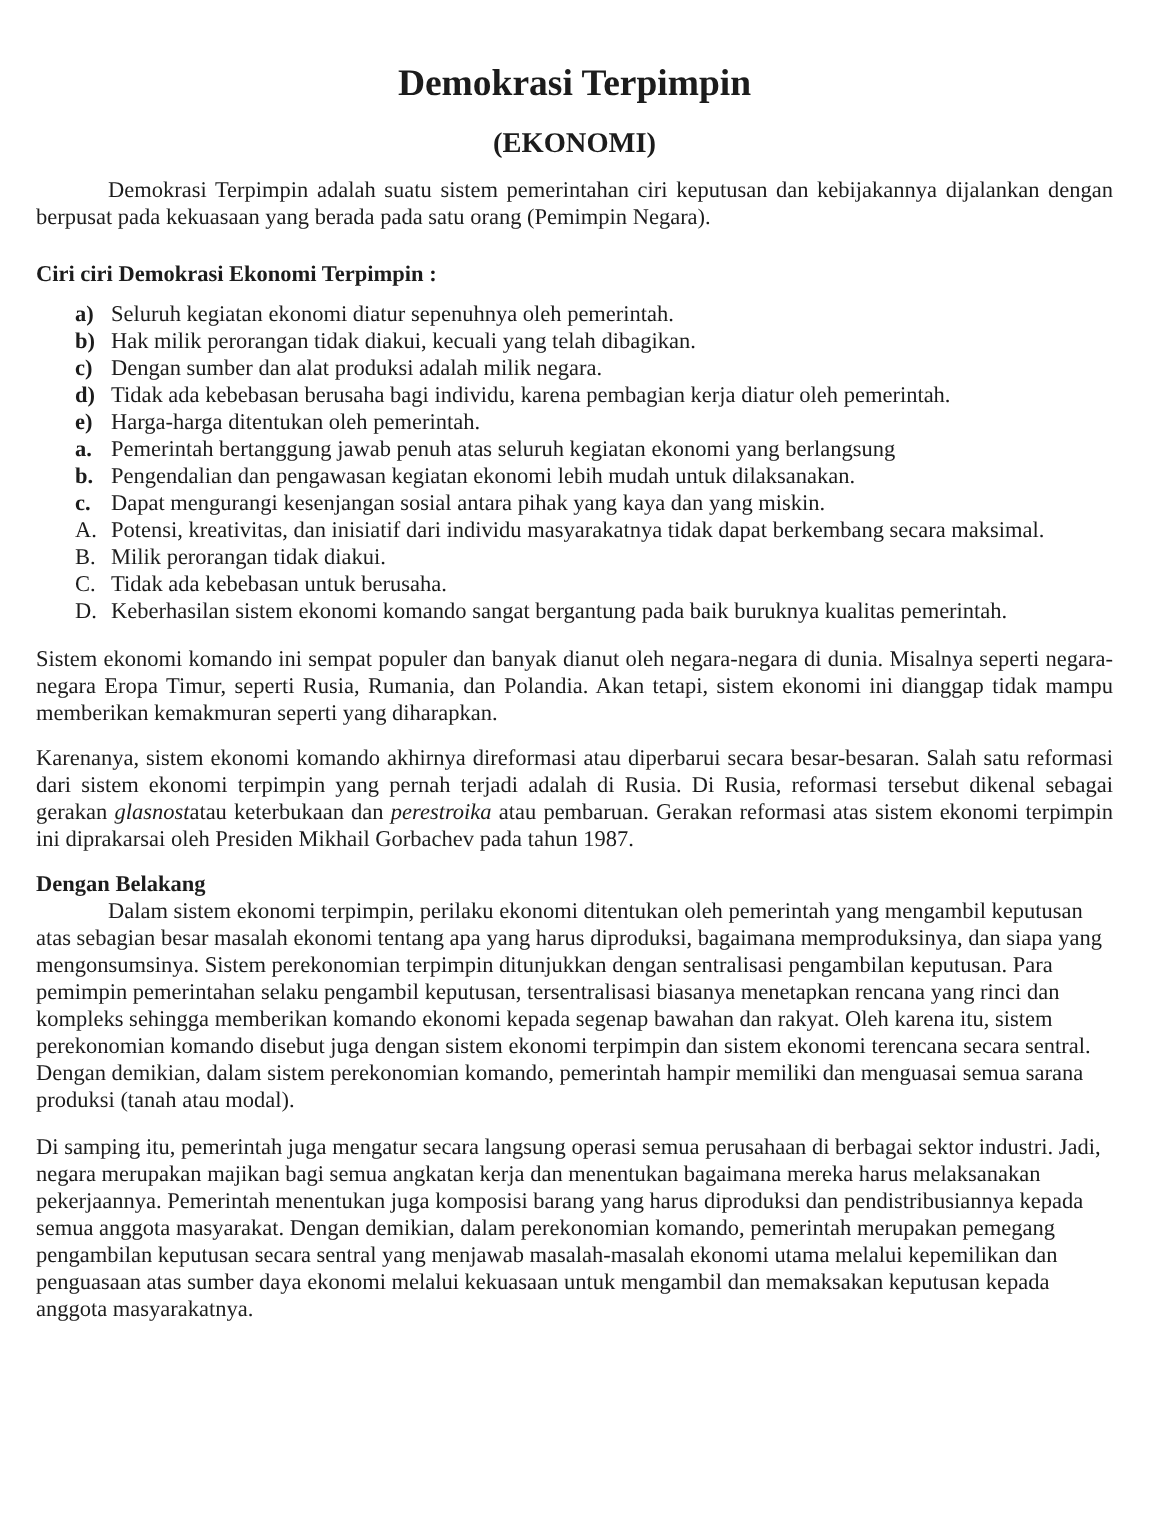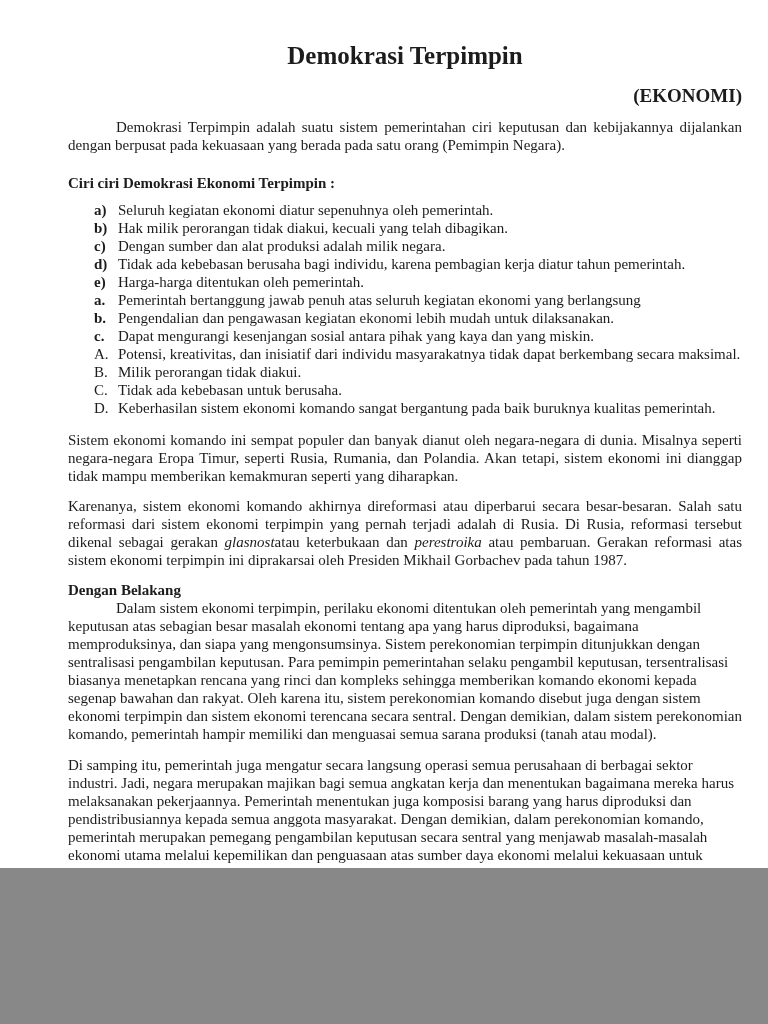--- a/index.html
+++ b/index.html
@@ -1,40 +1,40 @@
 <!DOCTYPE html>
 <html><head>
 <meta charset="utf-8">
 <style>
   * { margin: 0; padding: 0; box-sizing: border-box; }
   html, body { background: #888; }
   .page {
     position: relative;
     width: 768px;
-    height: 868px;
+    height: 1024px;
     margin: 0 auto;
     background: #ffffff;
     color: #1c1c1c;
     font-family: "Liberation Serif", "DejaVu Serif", serif;
     font-size: 15px;
     line-height: 18px;
-    padding: 40px 26px 0 68px;
+    padding: 40px 26px 0 24px;
     overflow: hidden;
   }
   .doc-title {
     font-size: 25px;
     line-height: 32px;
     font-weight: bold;
     text-align: center;
   }
   .doc-subtitle {
     font-size: 19px;
     line-height: 24px;
     font-weight: bold;
-    text-align: right;
+    text-align: center;
     margin-top: 12px;
   }
   .para { margin-top: 10px; }
   .justify { text-align: justify; }
   .indent { text-indent: 48px; }
   .heading {
     font-weight: bold;
     margin-top: 20px;
   }
   .heading-gap { margin-top: 14px; }
@@ -69,21 +69,21 @@
     <div class="li">
         <span class="marker bold">b)</span>
         <span class="li-text">Hak milik perorangan tidak diakui, kecuali yang telah dibagikan.</span>
       </div>
     <div class="li">
         <span class="marker bold">c)</span>
         <span class="li-text">Dengan sumber dan alat produksi adalah milik negara.</span>
       </div>
     <div class="li">
         <span class="marker bold">d)</span>
-        <span class="li-text">Tidak ada kebebasan berusaha bagi individu, karena pembagian kerja diatur tahun pemerintah.</span>
+        <span class="li-text">Tidak ada kebebasan berusaha bagi individu, karena pembagian kerja diatur oleh pemerintah.</span>
       </div>
     <div class="li">
         <span class="marker bold">e)</span>
         <span class="li-text">Harga-harga ditentukan oleh pemerintah.</span>
       </div>
   </div>
 
   <div class="list list-tight">
     <div class="li">
         <span class="marker bold">a.</span>

